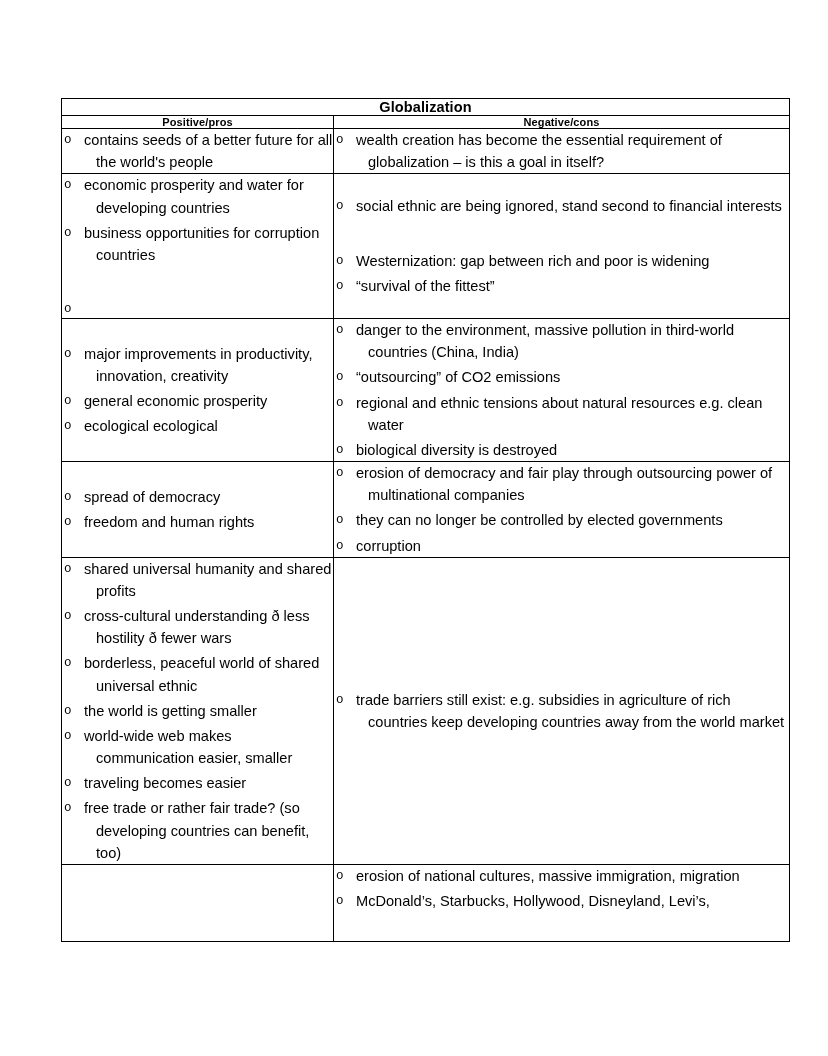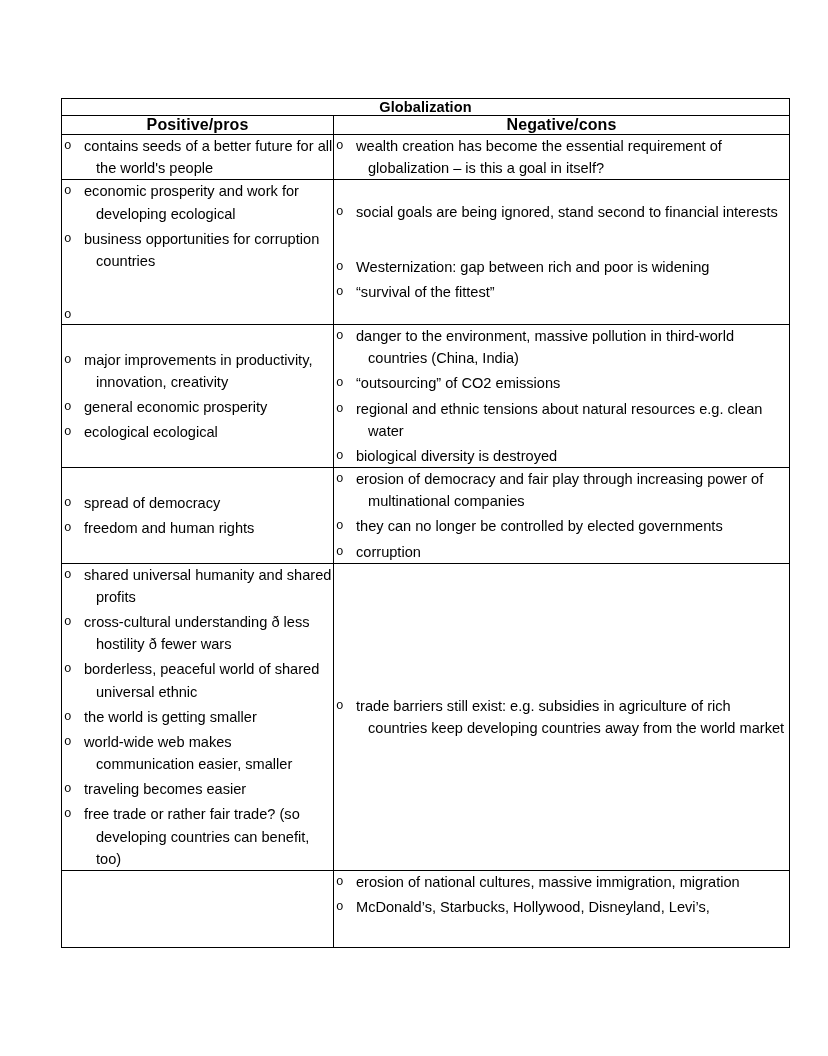--- a/index.html
+++ b/index.html
@@ -52,21 +52,21 @@
   .title-cell {
     text-align: center;
     font-weight: bold;
     font-size: 14.5px;
     padding: 8px 4px 9px 4px;
     letter-spacing: 0.1px;
   }
   .subhead-cell {
     text-align: center;
     font-weight: bold;
-    font-size: 16px;
+    font-size: 11px;
     padding: 8px 4px 9px 4px;
     letter-spacing: 0.1px;
   }
 
   
   .cell {
     padding: 7px 8px 8px 6px;
   }
   .cell.v-top    { vertical-align: top; }
   .cell.v-middle { vertical-align: middle; }
@@ -147,38 +147,38 @@
               </li>
             </ul>
           </td>
         </tr>
 
         <tr>
           <td class="cell v-top">
             <ul class="bullets">
               <li class="hang">
                 <span class="bullet">o</span>
-                <span class="txt">economic prosperity and work for developing ecological</span>
+                <span class="txt">economic prosperity and water for developing countries</span>
               </li>
               <li class="hang">
                 <span class="bullet">o</span>
                 <span class="txt">business opportunities for corruption countries</span>
               </li>
               <li class="gap-md"></li>
               <li class="hang empty">
                 <span class="bullet">o</span>
                 <span class="txt"></span>
               </li>
             </ul>
           </td>
           <td class="cell v-middle">
             <ul class="bullets">
               <li class="hang">
                 <span class="bullet">o</span>
-                <span class="txt">social goals are being ignored, stand second to financial interests</span>
+                <span class="txt">social ethnic are being ignored, stand second to financial interests</span>
               </li>
               <li class="gap-md"></li>
               <li class="hang">
                 <span class="bullet">o</span>
                 <span class="txt">Westernization: gap between rich and poor is widening</span>
               </li>
               <li class="hang">
                 <span class="bullet">o</span>
                 <span class="txt">“survival of the fittest”</span>
               </li>
@@ -235,21 +235,21 @@
               <li class="hang">
                 <span class="bullet">o</span>
                 <span class="txt">freedom and human rights</span>
               </li>
             </ul>
           </td>
           <td class="cell v-top">
             <ul class="bullets">
               <li class="hang">
                 <span class="bullet">o</span>
-                <span class="txt">erosion of democracy and fair play through increasing power of multinational companies</span>
+                <span class="txt">erosion of democracy and fair play through outsourcing power of multinational companies</span>
               </li>
               <li class="hang">
                 <span class="bullet">o</span>
                 <span class="txt">they can no longer be controlled by elected governments</span>
               </li>
               <li class="hang">
                 <span class="bullet">o</span>
                 <span class="txt">corruption</span>
               </li>
             </ul>

